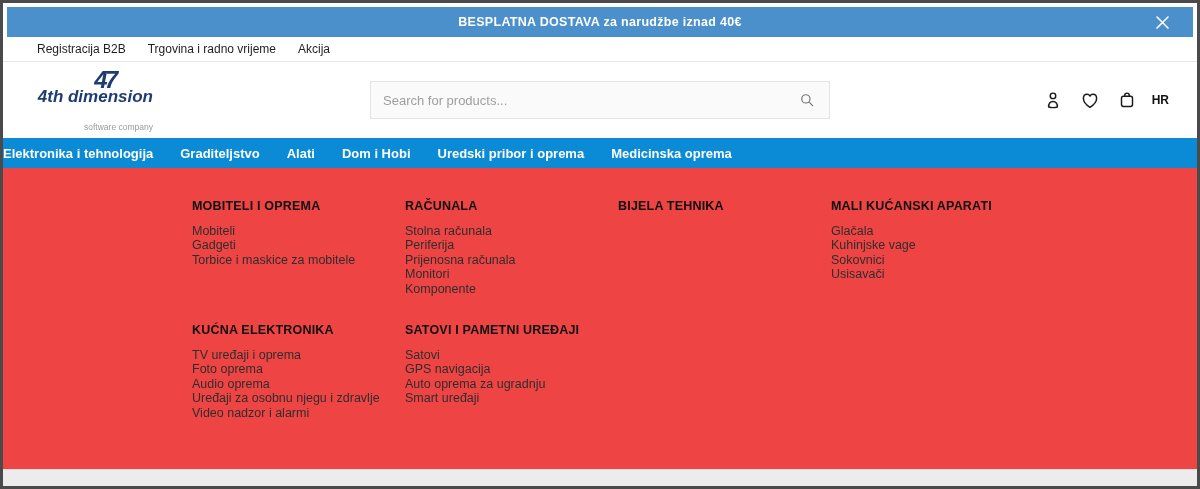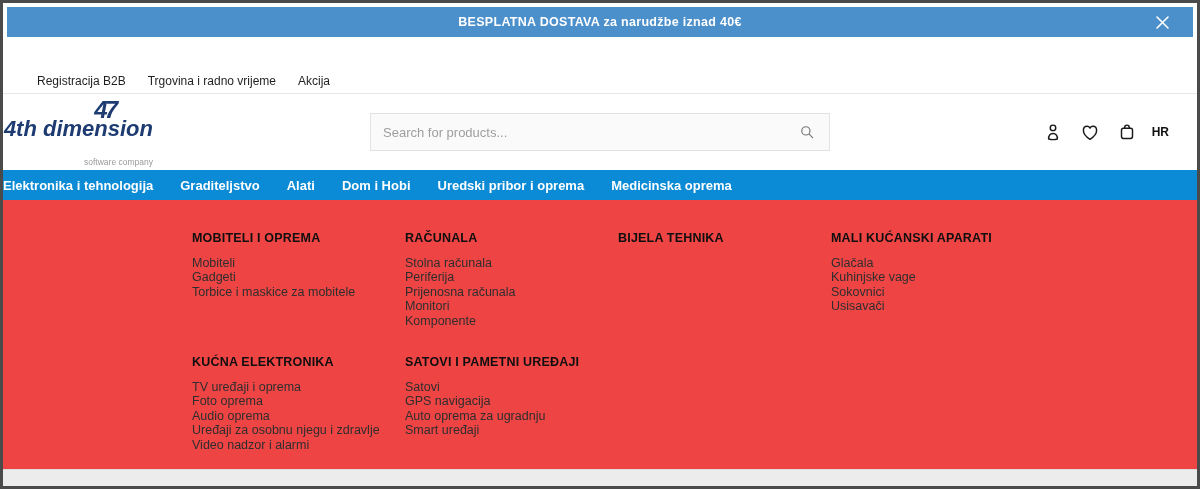--- a/index.html
+++ b/index.html
@@ -30,21 +30,20 @@
     display:flex; align-items:center; justify-content:center;
   }
 
   
   .utilnav {
     flex:0 0 25px;
     display:flex; align-items:center;
     padding-left:34px; gap:22px;
     border-bottom:1px solid #e7e7e7;
     background:#fff;
-    margin-top:32px;
   }
   .utilnav a {
     font-size:12px; color:#1f1f1f; text-decoration:none; cursor:pointer;
   }
 
   
   .header {
     flex:0 0 76px;
     position:relative;
     display:flex; align-items:center;
@@ -55,21 +54,21 @@
     display:flex; flex-direction:column; align-items:flex-end;
     line-height:1; cursor:pointer;
   }
   .logo-mark {
     font-weight:bold; font-style:italic;
     color:#1e3c72; font-size:24px; letter-spacing:-3px;
     margin-right:38px; margin-bottom:-4px;
   }
   .logo-title {
     font-weight:bold; font-style:italic;
-    color:#1e3c72; font-size:22px; white-space:nowrap;
+    color:#1e3c72; font-size:17px; white-space:nowrap;
   }
   .logo-sub {
     font-size:8.5px; color:#9a9a9a; margin-top:18px;
   }
   .searchbox {
     position:absolute; left:50%; top:50%; transform:translate(-50%,-50%);
     width:460px; height:38px;
     background:#fafafa; border:1px solid #e3e3e3; border-radius:0;
     display:flex; align-items:center; padding:0 12px;
   }

